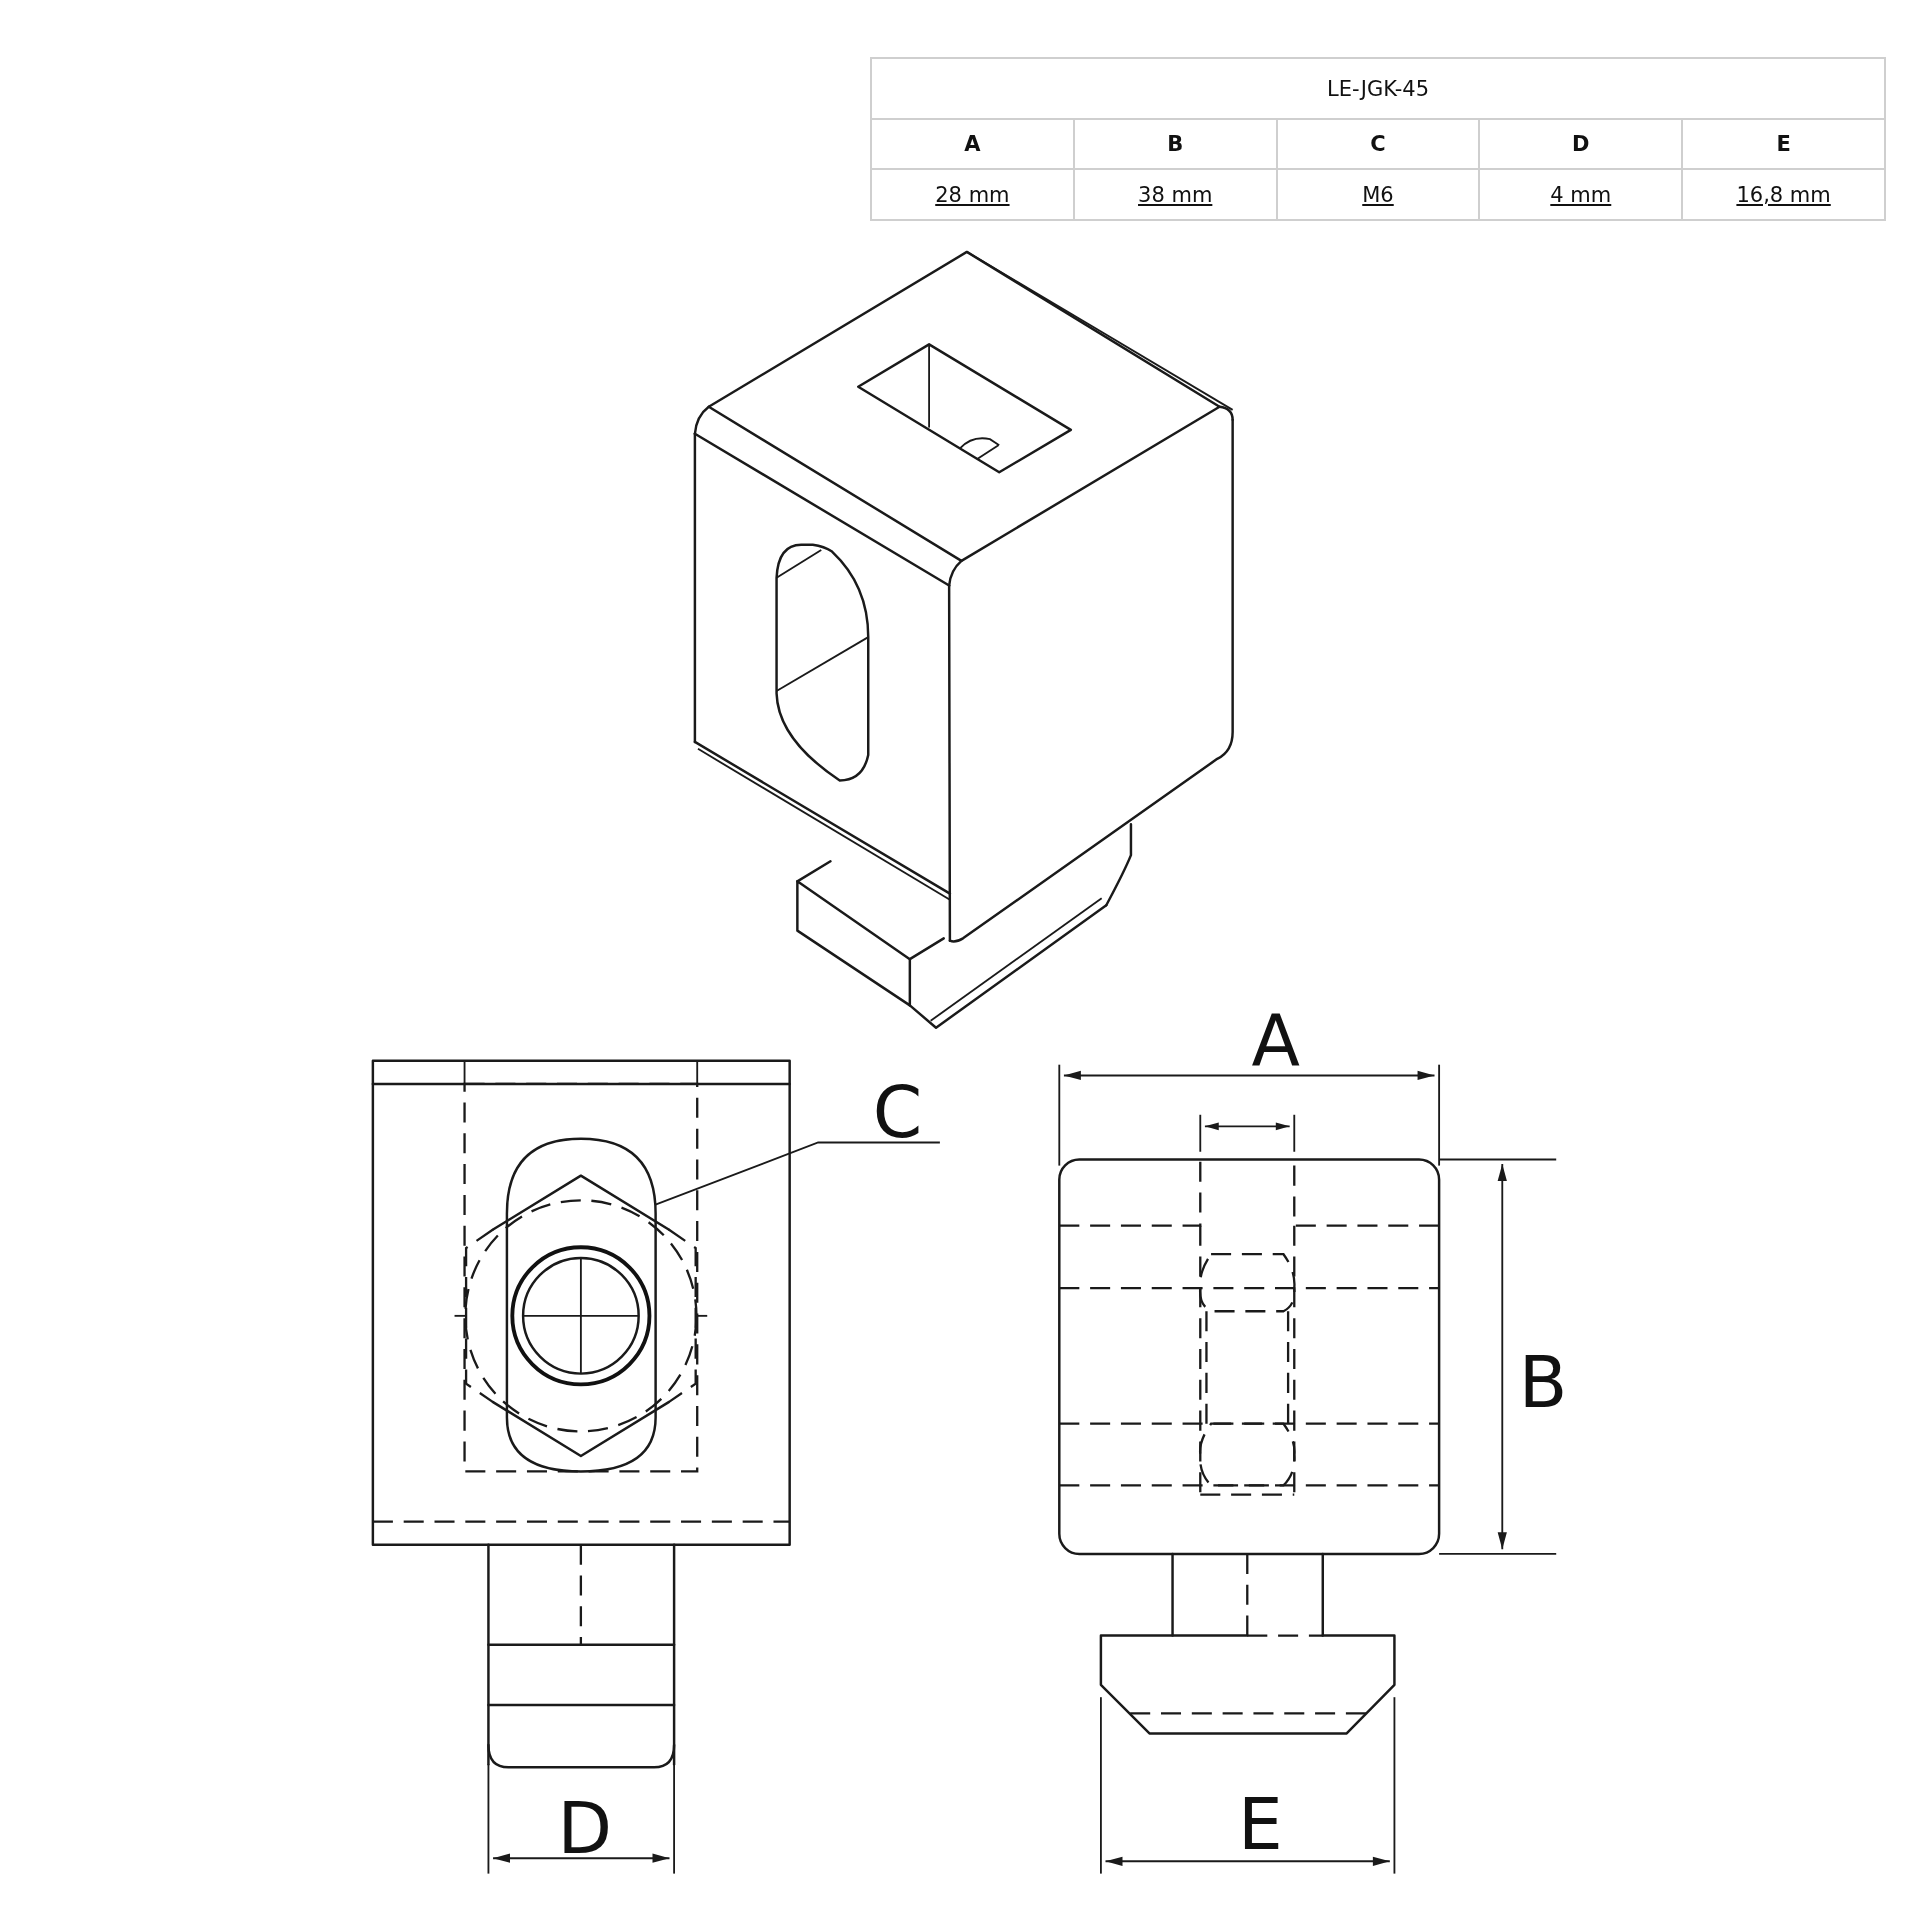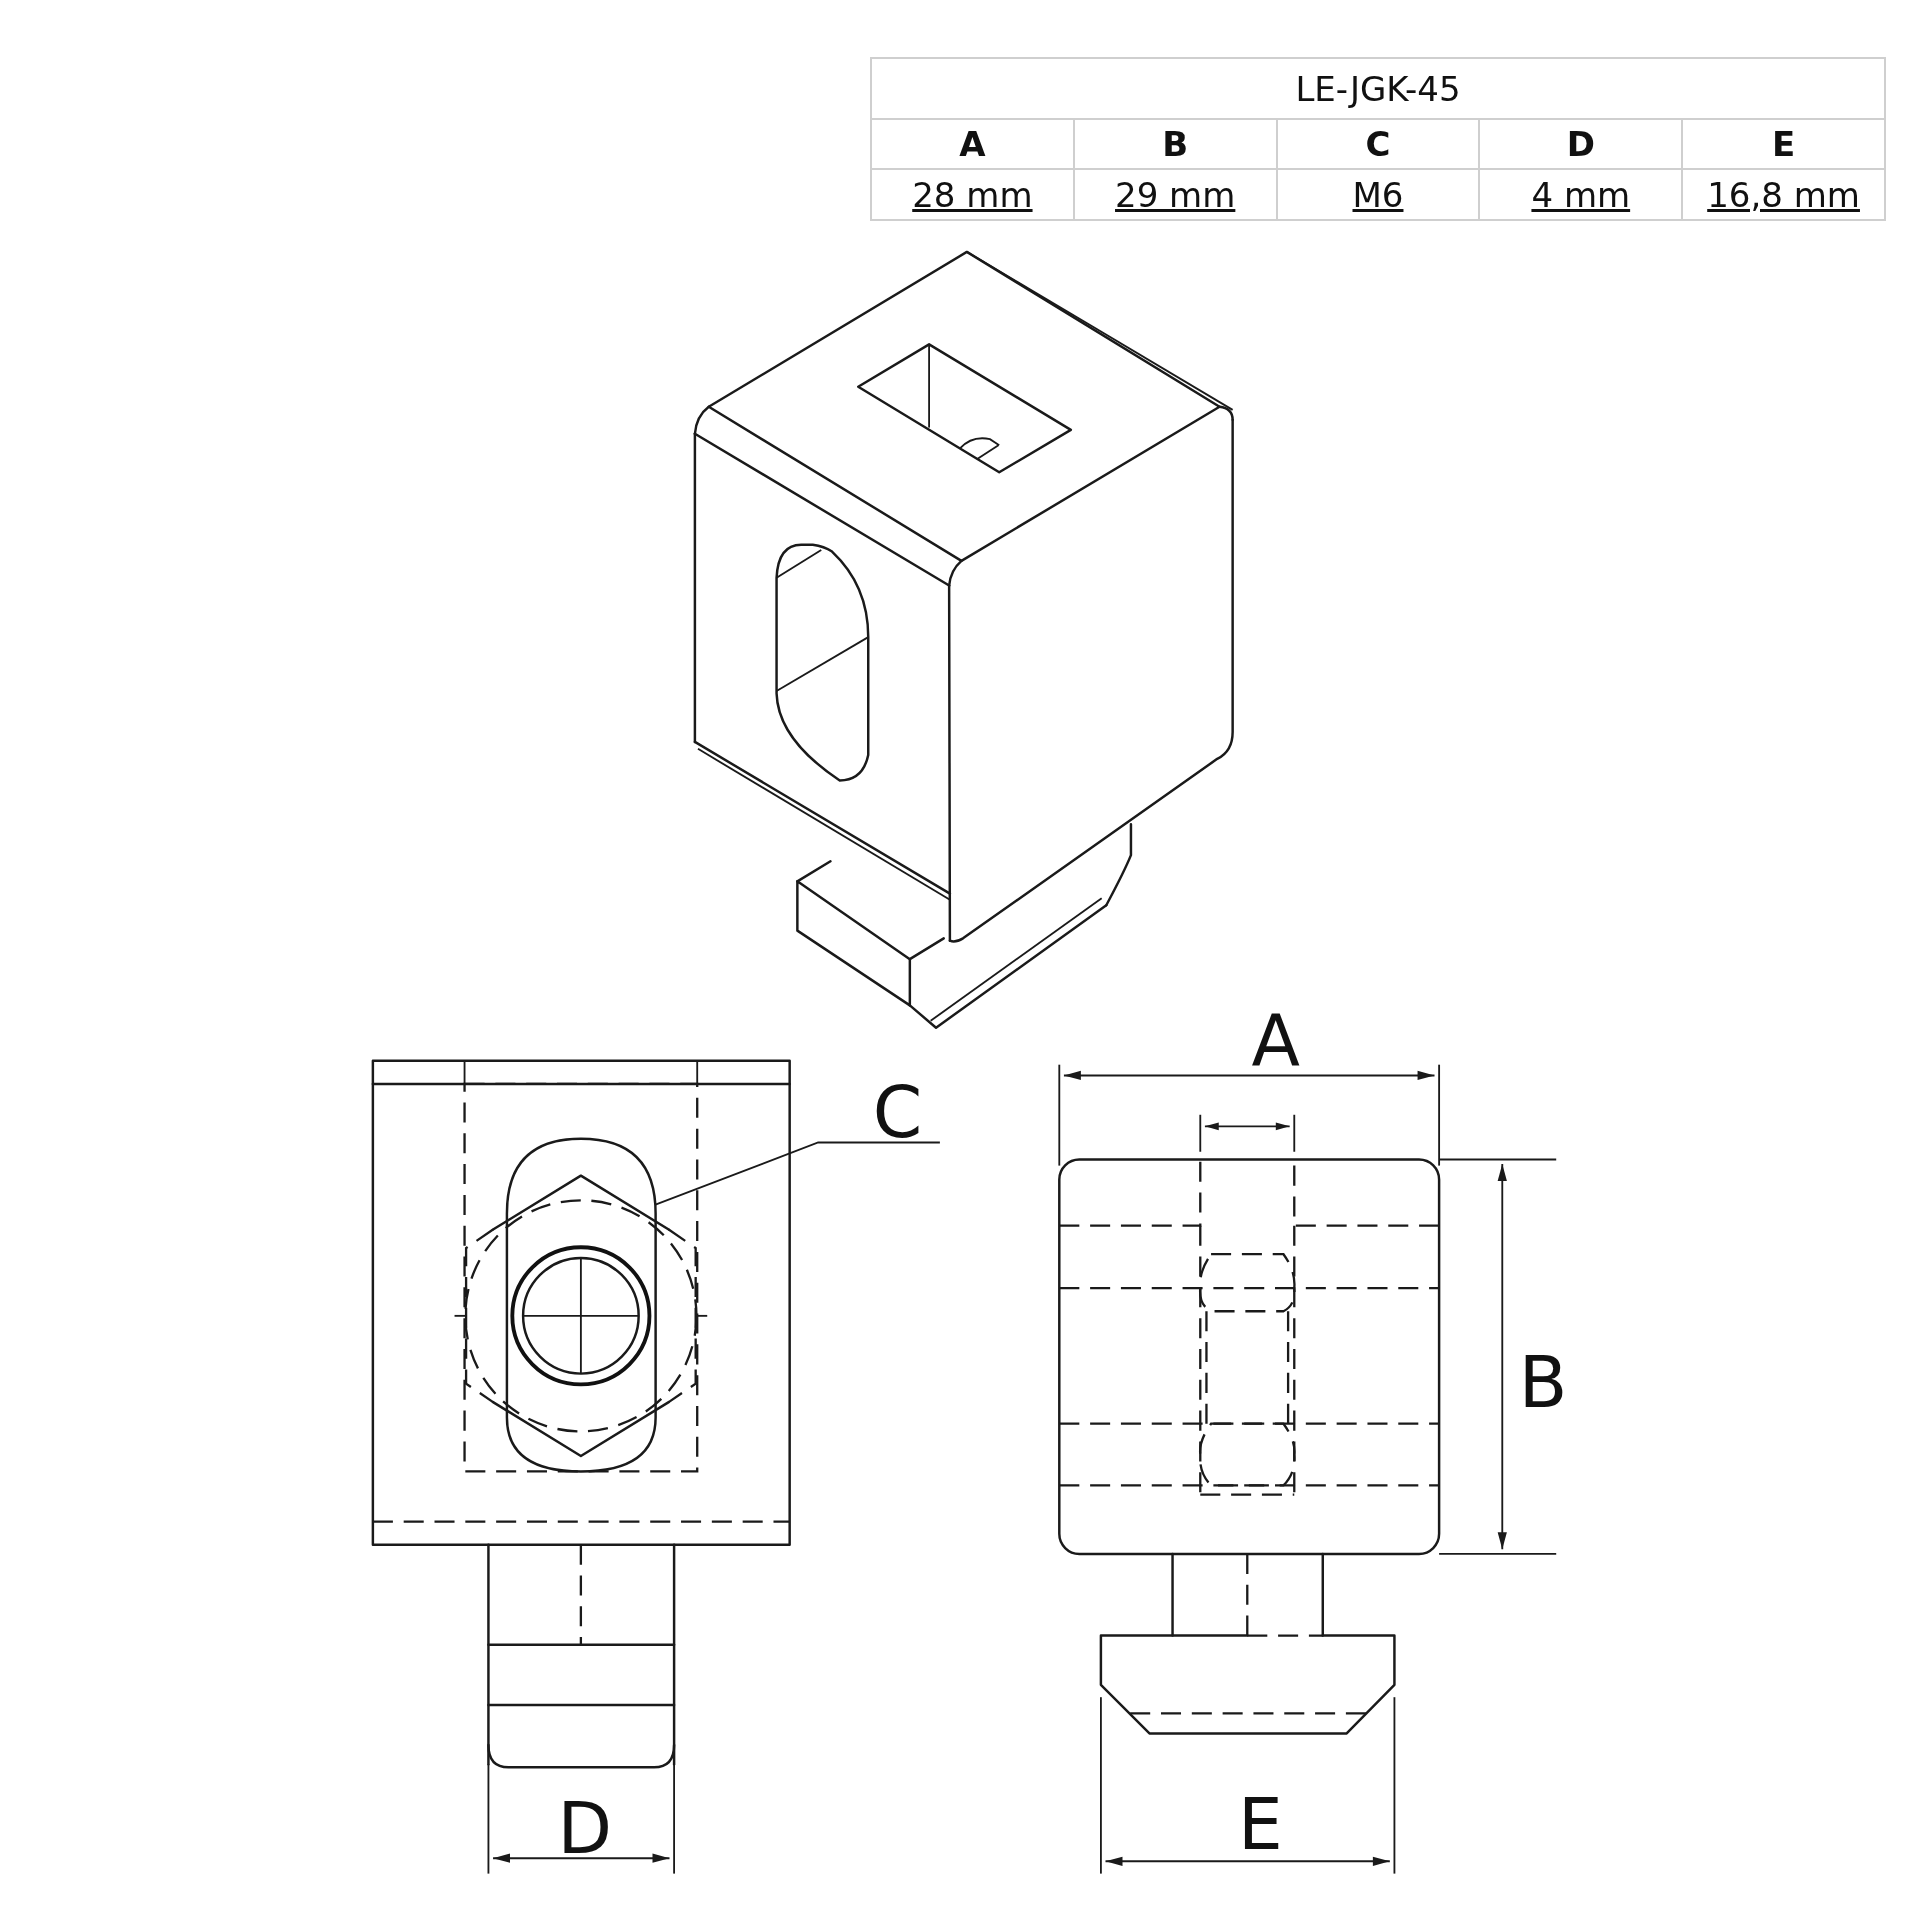--- a/index.html
+++ b/index.html
@@ -1,18 +1,18 @@
 <!DOCTYPE html>
 <html style="font-size:12.3px"><head>
 <meta charset="utf-8">
 <style>
   html, body { margin:0; padding:0; background:#ffffff; }
   body { width:1926px; height:1926px; position:relative; overflow:hidden; font-family:"DejaVu Sans", sans-serif; }
   #spec-table { position:absolute; left:870px; top:57px; width:1016px; border-collapse:collapse; table-layout:fixed; color:#111; }
-  #spec-table td { border:2.3px solid #cfcfcf; text-align:center; padding:0; font-size:34px; }
+  #spec-table td { border:2.3px solid #cfcfcf; text-align:center; padding:0; font-size:21px; }
   #spec-table tr.title td { height:59px; }
   #spec-table tr.head td { height:48px; font-weight:bold; }
   #spec-table tr.vals td { height:49px;text-decoration:underline; }
   svg#drawing { position:absolute; left:0; top:0; }
   .ln { stroke:#1a1a1a; stroke-width:3.2; fill:none; stroke-linejoin:round; stroke-linecap:round; }
   .thin { stroke:#1a1a1a; stroke-width:2.4; fill:none; }
   .dash { stroke:#1a1a1a; stroke-width:3; fill:none; stroke-dasharray:26 14; }
   .thick { stroke:#111; stroke-width:5; fill:none; }
   .lbl { font-family:"DejaVu Sans", sans-serif; font-size:92px; fill:#111; }
 </style>
@@ -26,21 +26,21 @@
   </tr>
   <tr class="head">
     <td>A</td>
     <td>B</td>
     <td>C</td>
     <td>D</td>
     <td>E</td>
   </tr>
   <tr class="vals">
     <td>28 mm</td>
-    <td>29 mm</td>
+    <td>38 mm</td>
     <td>M6</td>
     <td>4 mm</td>
     <td>16,8 mm</td>
   </tr>
 </tbody>
   </table>
 
 <svg id="drawing" width="1926" height="1926" viewBox="0 0 2500 2500">
 
   <g>

